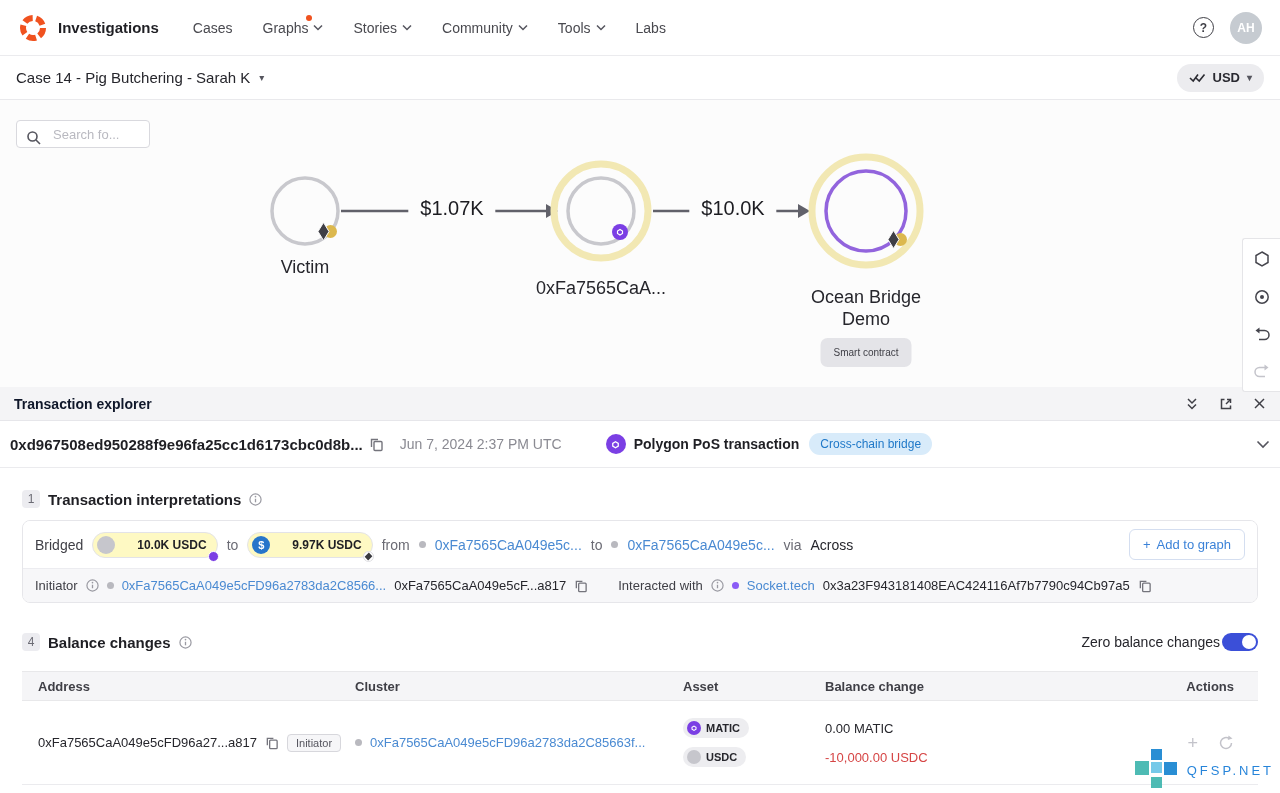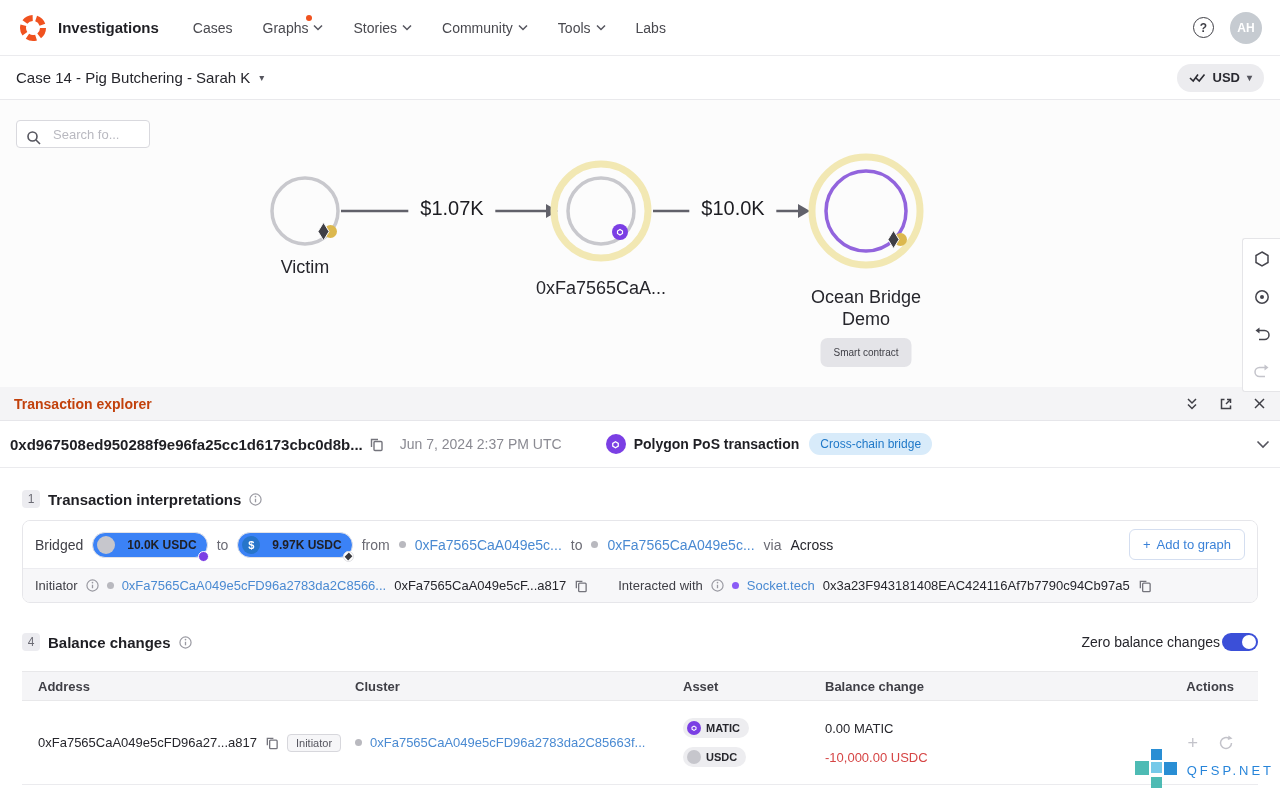--- a/index.html
+++ b/index.html
@@ -40,42 +40,42 @@
   .node-tag { position:absolute; transform:translateX(-50%); background:#e4e4e8; color:#3f3f46; font-size:10px; padding:9px 13px; border-radius:7px; white-space:nowrap;text-align:right; }
   .node-badge { position:absolute; }
   .poly-badge-node { width:16px; height:16px; border-radius:50%; background:#7b3fe4; display:grid; place-items:center; }
   .node-hit { position:absolute; border-radius:50%; cursor:pointer; }
 
   .side-toolbar { position:absolute; right:0; top:138px; width:38px; background:#fff; border:1px solid #e5e5e8; border-right:none; border-radius:3px 0 0 3px; display:flex; flex-direction:column; align-items:center; padding:12px 0; gap:22px; }
   .tool-btn { background:none; border:none; display:grid; place-items:center; }
 
   
   .tx-header { height:34px; background:#f4f4f6; border-bottom:1px solid #e6e6ea; display:flex; align-items:center; padding:0 14px; }
-  .tx-header-title { font-size:14px; font-weight:bold; color:#c2410c; }
+  .tx-header-title { font-size:14px; font-weight:bold; color:#0f172a; }
   .tx-header-icons { margin-left:auto; display:flex; align-items:center; gap:20px; }
   .icon-btn { display:grid; place-items:center; background:none; border:none; padding:0; }
 
   .tx-summary { height:47px; display:flex; align-items:center; padding:0 10px; border-bottom:1px solid #ebebee; background:#fff; }
   .tx-hash { font-size:15px; font-weight:bold; color:#1f1f24; }
   .tx-date { font-size:14px; color:#8a8a92; margin-left:16px; }
   .tx-type { display:flex; align-items:center; gap:8px; margin-left:44px; font-size:14px; font-weight:bold; color:#1f1f24; }
   .poly-circle { width:20px; height:20px; border-radius:50%; background:#7b3fe4; display:grid; place-items:center; }
   .tx-badge { margin-left:10px; background:#d8ebfa; color:#1f78c8; font-size:12px; padding:4px 11px; border-radius:12px; }
   .ml-6 { margin-left:6px; }
   .ml-auto { margin-left:auto; }
 
   .content { padding:0 22px; background:#fff; }
   .section-head { display:flex; align-items:center; gap:8px; }
   .mt-22 { margin-top:22px; }
   .count-chip { min-width:18px; height:18px; border-radius:4px; background:#ececf0; color:#6b6b74; font-size:12px; display:grid; place-items:center; padding:0 4px; }
   .section-title { font-size:15px; font-weight:bold; color:#1f1f24; }
 
   .interp-box { margin-top:12px; border:1px solid #e6e6ea; border-radius:8px; overflow:hidden; }
   .interp-main { display:flex; align-items:center; gap:9px; padding:8px 12px; background:#fff; font-size:14px; color:#3f3f46; }
-  .token-pill { position:relative; display:flex; align-items:center; gap:12px; background:#3b82f6; border:1px solid #e3e3e7; border-radius:14px; padding:3px 10px 3px 4px; font-size:12px; font-weight:bold; color:#1f1f24; cursor:pointer; }
+  .token-pill { position:relative; display:flex; align-items:center; gap:22px; background:#fef9c3; border:1px solid #e3e3e7; border-radius:14px; padding:3px 10px 3px 4px; font-size:12px; font-weight:bold; color:#1f1f24; cursor:pointer; }
   .coin { width:18px; height:18px; border-radius:50%; flex-shrink:0; }
   .coin.gray { background:#c6c6cc; }
   .coin.usdc { background:#2775ca; color:#fff; font-size:11px; font-weight:bold; display:grid; place-items:center; }
   .mini-badge { position:absolute; right:-2px; bottom:-5px; width:11px; height:11px; border-radius:50%; }
   .mini-badge.polygon { background:#7b3fe4; border:1.5px solid #fff; }
   .mini-badge.eth { background:#fff; border:1px solid #e0e0e4; display:grid; place-items:center; }
   .mini-badge.eth i { width:5px; height:5px; background:#3a3a3f; transform:rotate(45deg) scaleY(1.2); }
   .link { color:#4a8ad2; cursor:pointer; }
   .dot { width:7px; height:7px; border-radius:50%; background:#b9b9bf; flex-shrink:0; }
   .dot.purple { background:#8b5cf6; }

